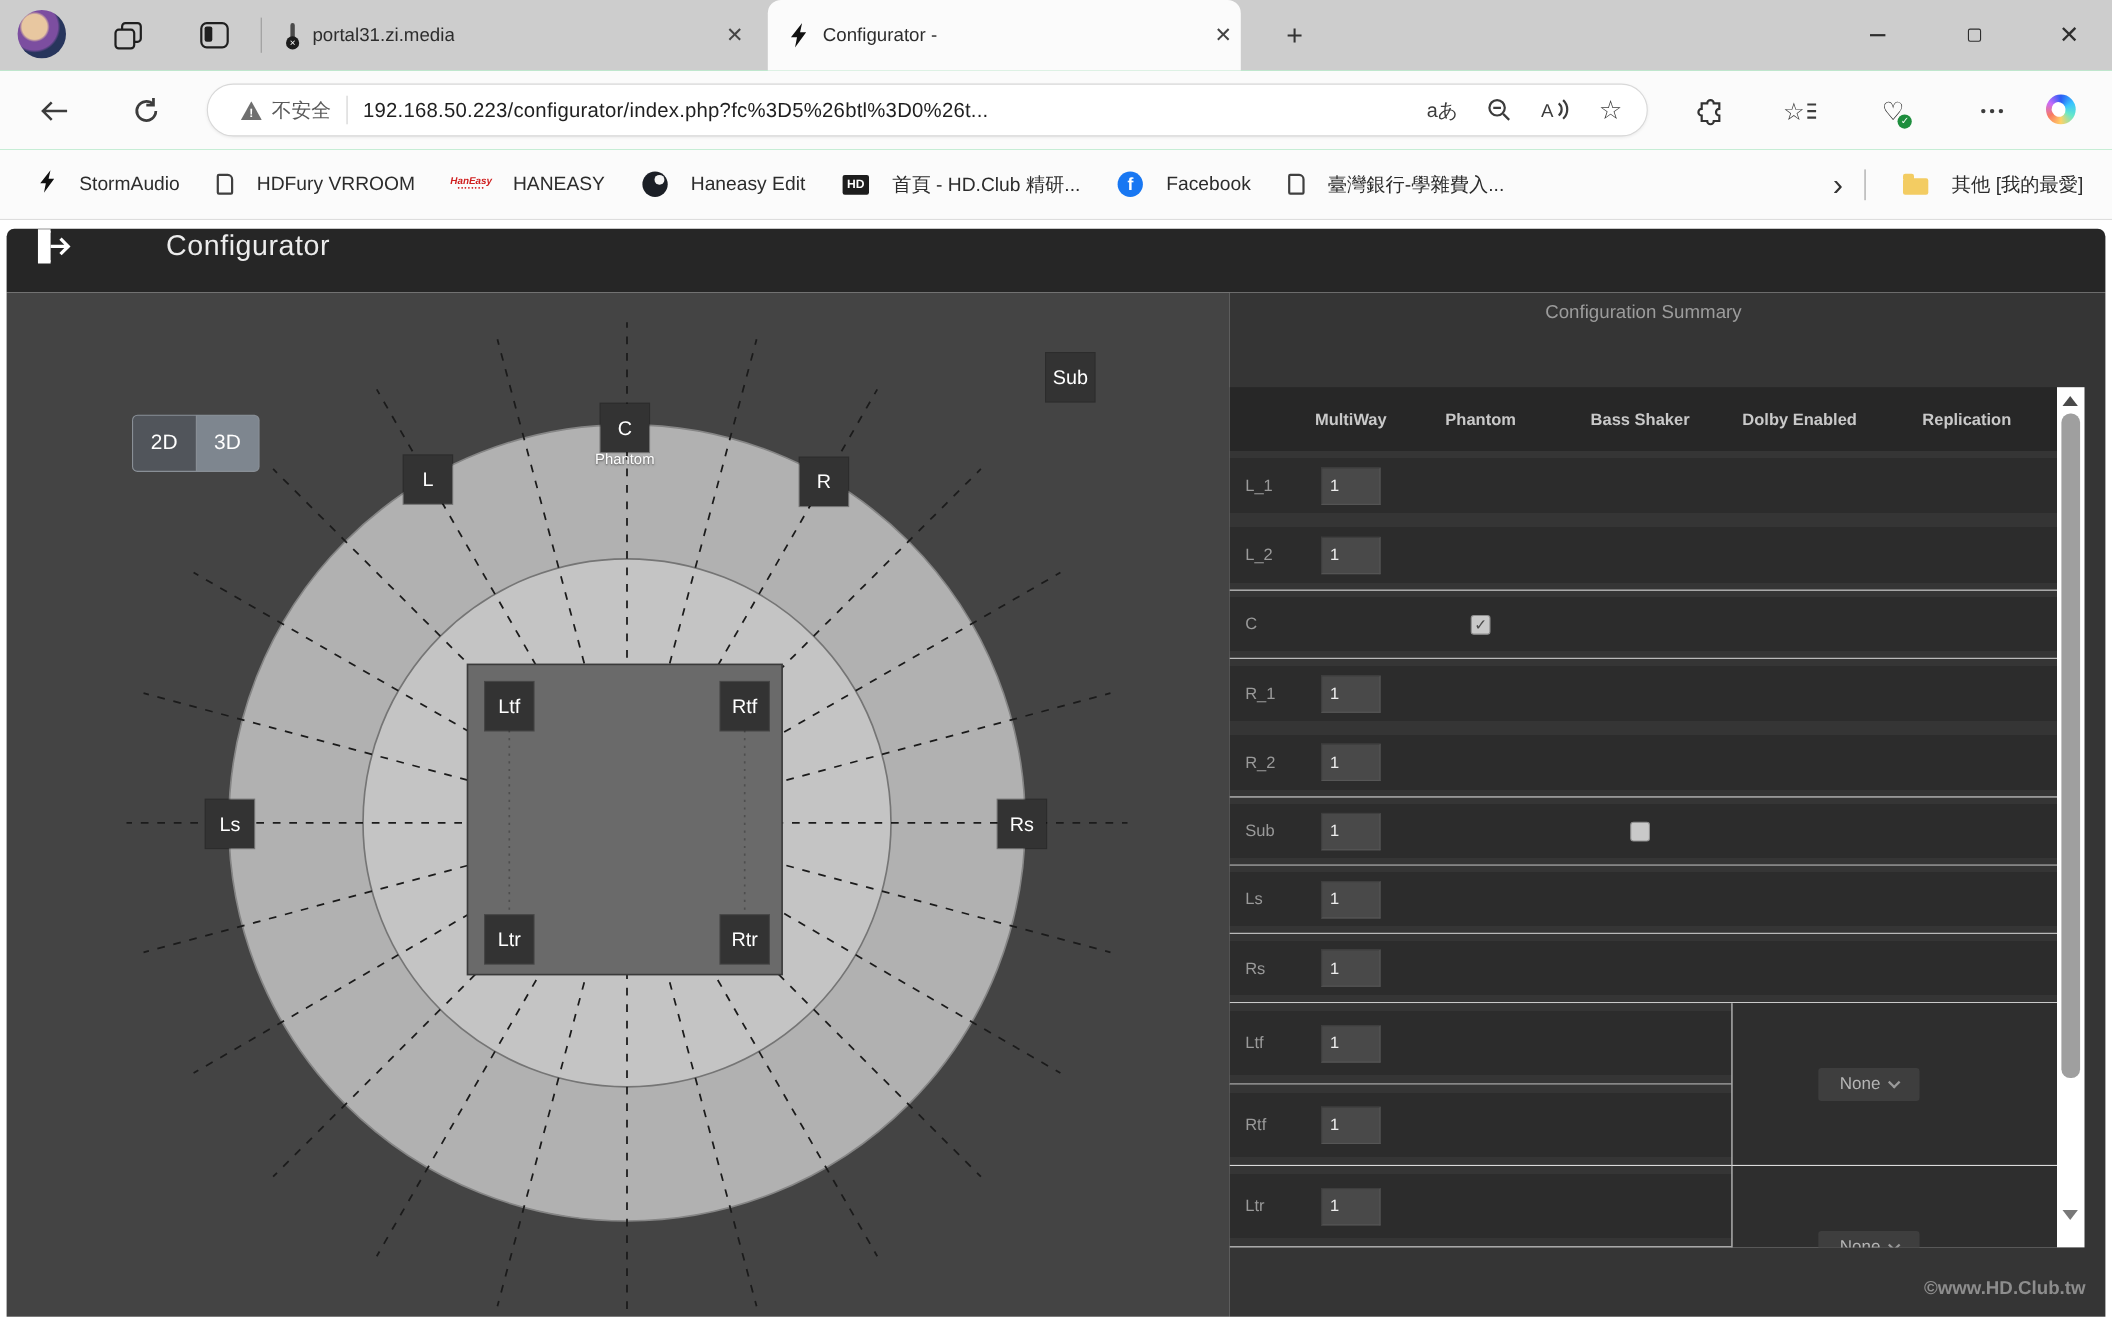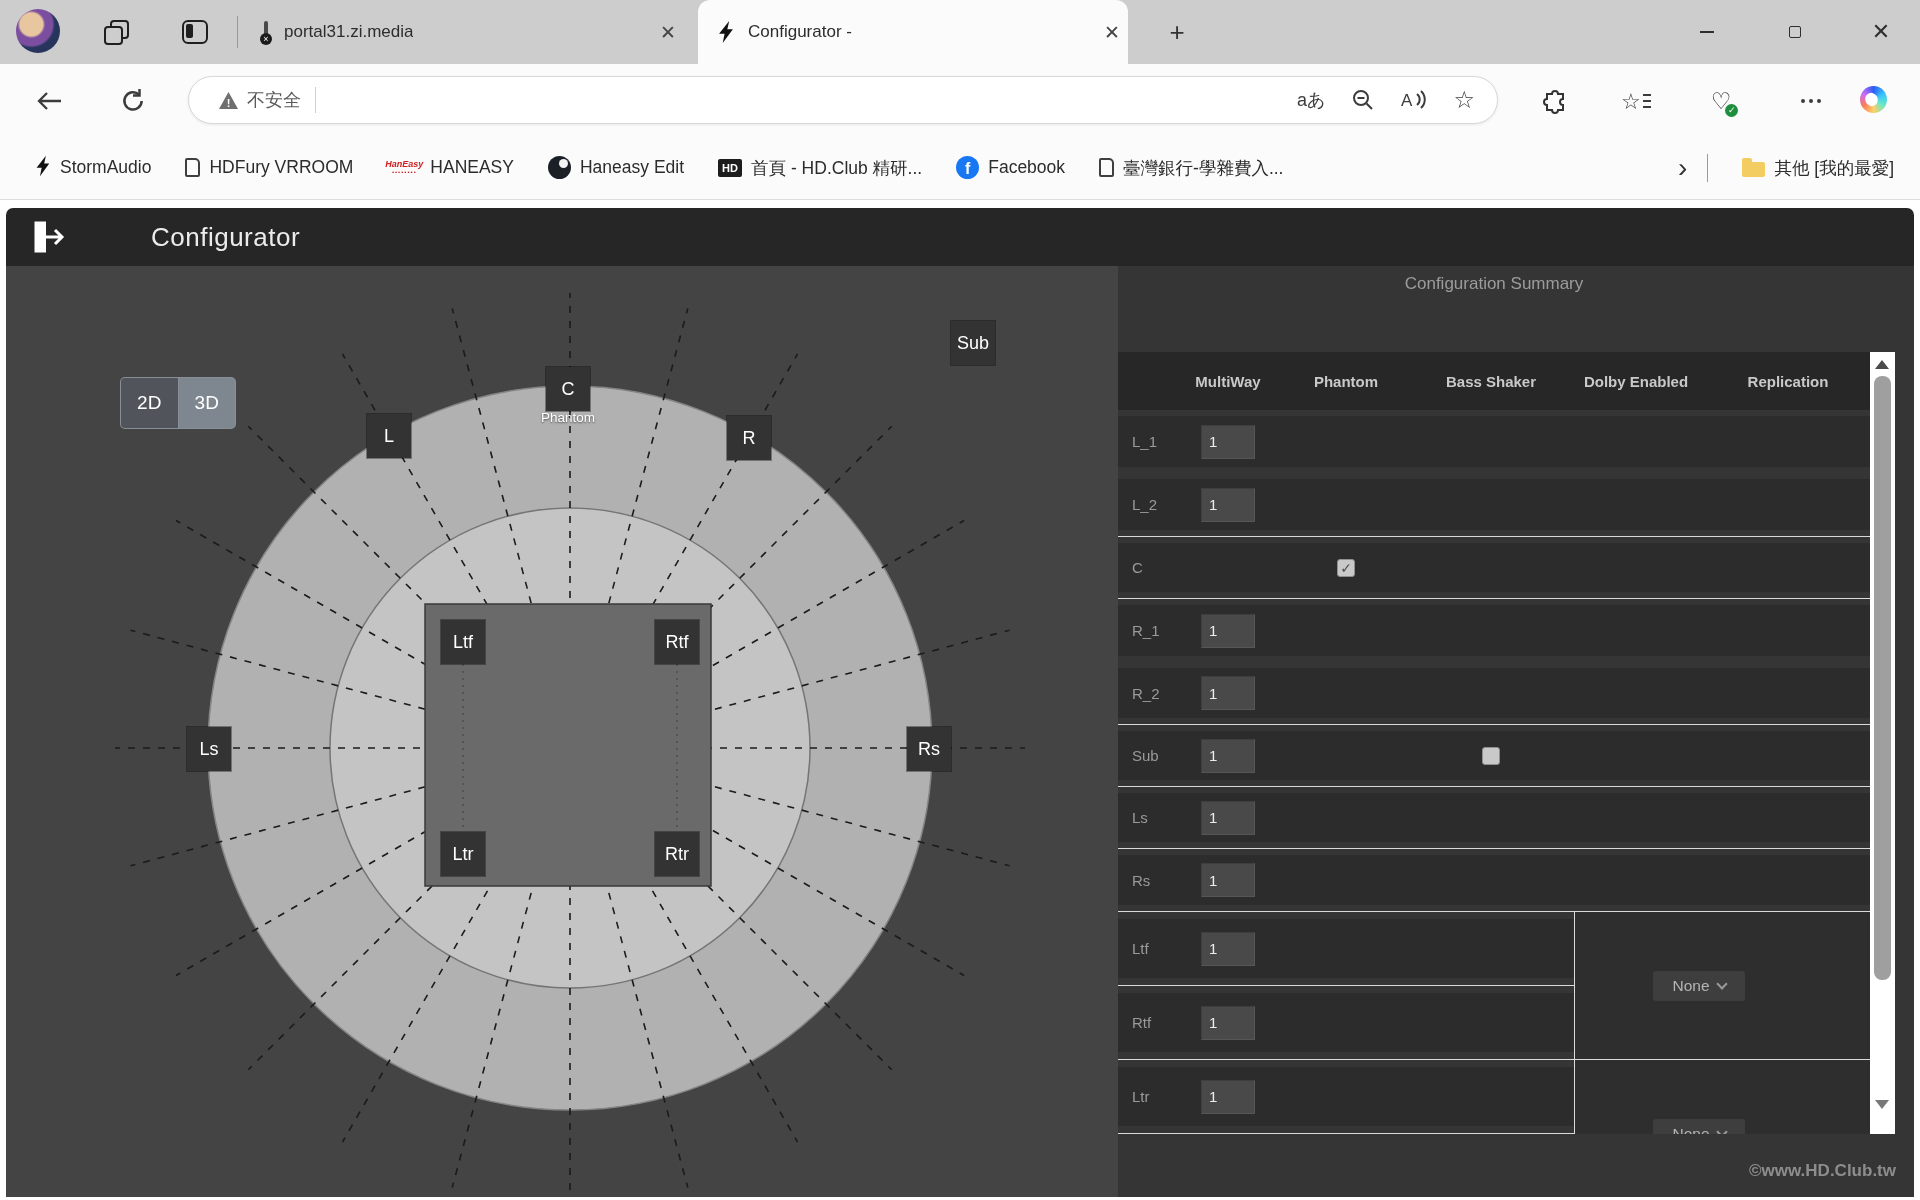--- a/index.html
+++ b/index.html
@@ -52,42 +52,42 @@
     background:conic-gradient(#2b5df5,#38c3ff,#67e8c8,#ffd166,#f97b5f,#c86bfa,#2b5df5); position:relative; }
   .copilot:after { content:""; position:absolute; left:5px; top:7px; width:13px; height:13px;
     background:#fff; border-radius:50% 60% 50% 60%; transform:rotate(20deg); }
   .heartwrap { position:relative; font-size:23px; color:#222; }
   .heartwrap:after { content:"✓"; position:absolute; right:-7px; bottom:-2px; width:13px; height:13px;
     background:#1e8e3e; color:#fff; font-size:9px; line-height:13px; text-align:center; border-radius:50%; }
 
   
   .bmbar { position:absolute; left:0; top:136px; width:1920px; height:64px; background:#fbfbfb;
     border-bottom:1px solid #ddd; display:flex; align-items:center; }
-  .bm { display:flex; align-items:center; gap:9px; margin-left:34px; }
+  .bm { display:flex; align-items:center; gap:21px; margin-left:34px; }
   .bm-label { font-size:17.5px; color:#2c2c2c; white-space:nowrap; }
   .bm-doc { width:15px; height:19px; border:2px solid #3f3f3f; border-radius:2px 5px 2px 2px; }
   .bm-han { display:flex; flex-direction:column; align-items:center; width:34px; }
   .bm-han .l1 { color:#cf1f1f; font-style:italic; font-weight:bold; font-size:9px; line-height:9px; }
   .bm-han .l2 { color:#cf1f1f; font-size:6px; line-height:6px; letter-spacing:1px; }
   .bm-swirl { position:relative; width:23px; height:23px; border-radius:50%; background:#1b1f26; }
   .bm-swirl:after { content:""; position:absolute; left:11px; top:3px; width:9px; height:9px;
     background:#f4f4f4; border-radius:50%; }
   .bm-hd { width:24px; height:18px; background:#1d1d1d; color:#fff; font-weight:bold; font-size:11px;
     display:flex; align-items:center; justify-content:center; border-radius:2px; }
   .bm-fb { width:23px; height:23px; border-radius:50%; background:#1877f2; color:#fff; font-weight:bold;
     font-size:16px; display:flex; align-items:flex-end; justify-content:center; line-height:21px; }
   .bm-folder { position:relative; width:23px; height:15px; background:#f3cc62; border-radius:2px; margin-top:4px; }
   .bm-folder:before { content:""; position:absolute; left:0; top:-4px; width:10px; height:5px;
     background:#f3cc62; border-radius:2px 2px 0 0; }
   .bm-chev { font-size:28px; color:#333; line-height:20px; }
 
   
   .page { position:absolute; left:0; top:200px; width:1920px; height:1000px; background:#fff; }
   .appheader { position:absolute; left:6px; top:8px; width:1908px; height:58px; background:#262626;
-    border-radius:7px 7px 0 0; display:flex; align-items:center; }
+    border-radius:7px 7px 0 0; display:flex; align-items:flex-start; }
   .apptitle { position:absolute; left:145px; font-size:26px; color:#ececec; font-weight:400; letter-spacing:.5px; }
   .main { position:absolute; left:6px; top:66px; width:1908px; height:931px; }
 
   
   .diagram { position:absolute; left:0; top:0; width:1112px; height:931px; background:#444; overflow:hidden; }
   .toggle { position:absolute; left:114px; top:111px; width:116px; height:52px; background:#898f96;
     border-radius:5px; display:flex; gap:1px; padding:1px; }
   .tg { flex:1; display:flex; align-items:center; justify-content:center; color:#fff; font-size:19px; }
   .tg.first { background:#51555b; border-radius:4px 0 0 4px; }
   .tg.sel { background:#7e868f; border-radius:0 4px 4px 0; }
@@ -190,20 +190,21 @@
     </div>
     <div class="pill">
       <span style="margin-left:30px; display:flex">
         <svg width="19" height="17" viewBox="0 0 19 17">
             <path d="M9.5 0 L19 17 H0 Z" fill="#6f6f6f"></path>
             <text x="9.5" y="14.5" font-size="11" fill="#fff" text-anchor="middle" font-weight="bold">!</text>
           </svg>
       </span>
       <span class="sec-label">不安全</span>
       <span class="pill-div"></span>
+      <span class="url">192.168.50.223/configurator/index.php?fc%3D5%26btl%3D0%26t...</span>
       <span class="pillic" style="margin-left:auto">aあ</span>
       <span class="pillic">
         <svg width="24" height="24" viewBox="0 0 24 24" fill="none" stroke="#3c3c3c" stroke-width="2">
             <circle cx="10" cy="10" r="7"></circle>
             <path d="M6.5 10 h7 M15.5 15.5 L21 21"></path>
           </svg>
       </span>
       <span class="pillic">
         <svg width="26" height="22" viewBox="0 0 26 22">
             <text x="0" y="17" font-size="17" fill="#3c3c3c">A</text>

